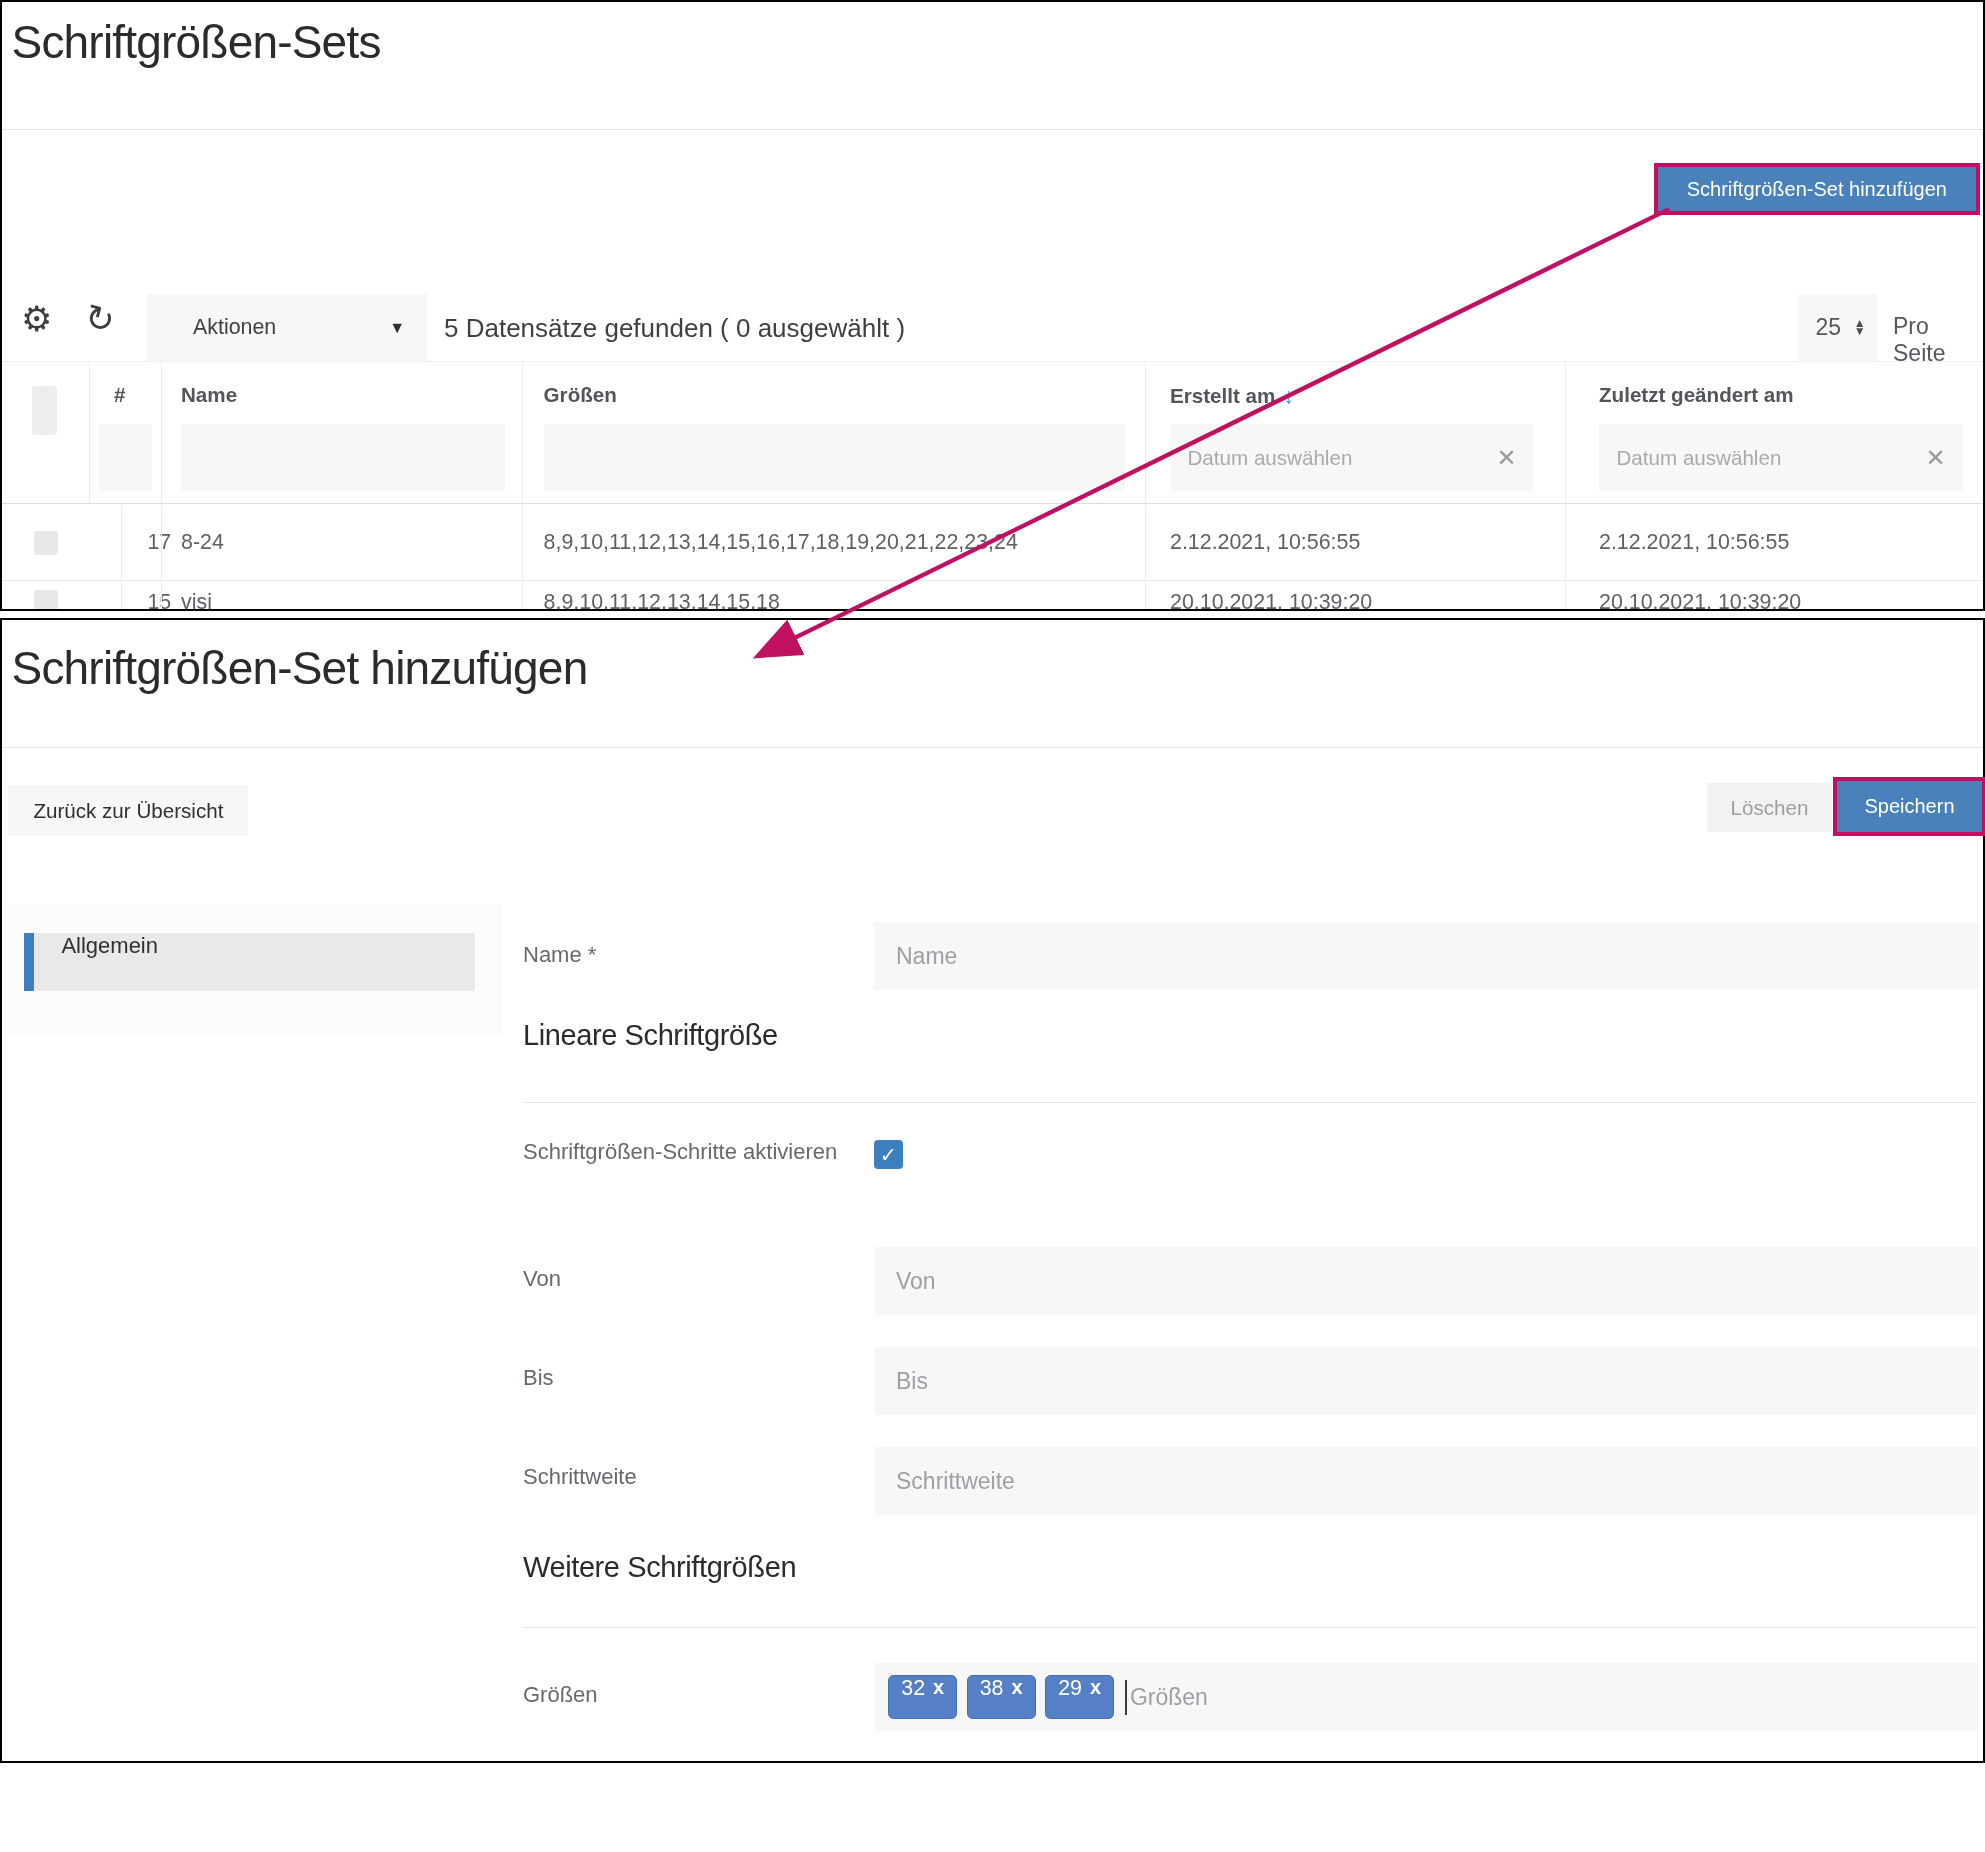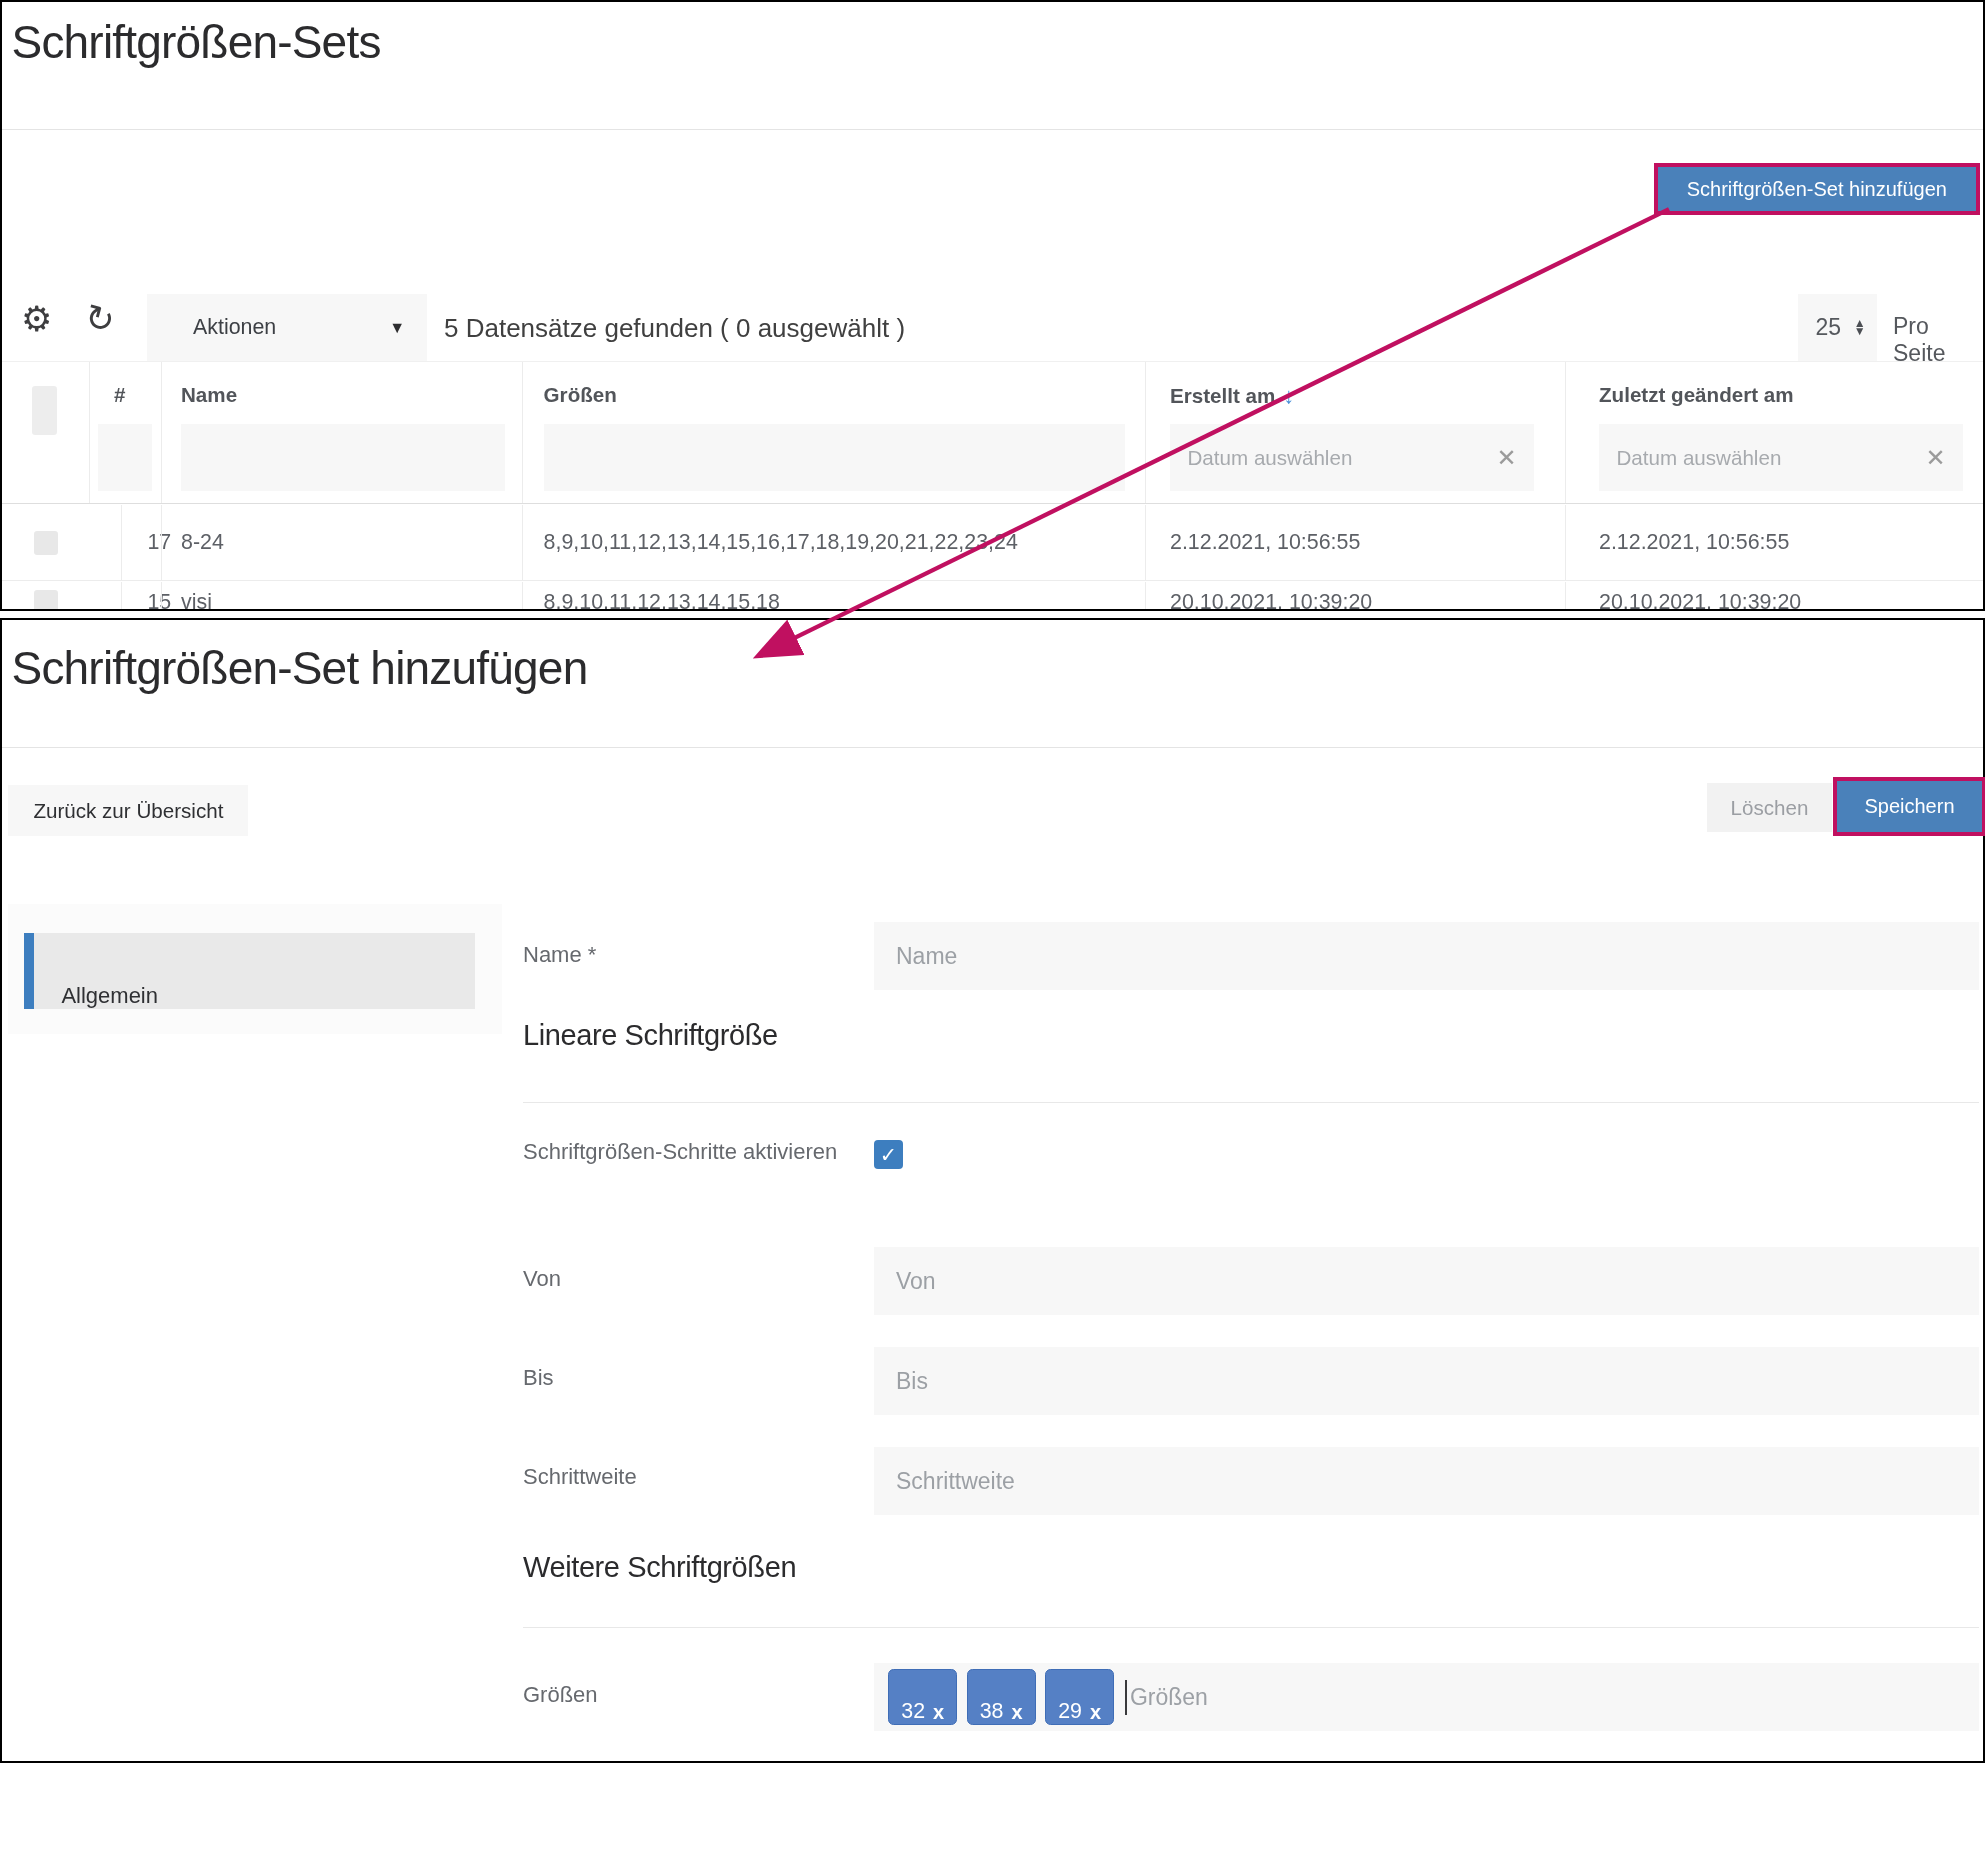--- a/index.html
+++ b/index.html
@@ -72,33 +72,33 @@
   .btn-gray {
     background:#f7f7f7; border:none; font-family:"Liberation Sans", sans-serif;
     font-size:20.6px; color:#2f3033; display:flex; align-items:center; justify-content:center; cursor:pointer;
   }
   #back-btn { position:absolute; left:6.4px; top:165px; width:240px; height:51px; }
   #delete-btn { position:absolute; left:1705px; top:163px; width:125px; height:49px; background:#f2f2f2; color:#9b9ea3; }
   #save-wrap { position:absolute; left:1831px; top:157px; }
   #save-btn { width:145px; height:51px; }
 
   #sidebar-card { position:absolute; left:6.4px; top:284px; width:494px; height:130px; background:#fbfbfb; }
-  #sidebar-item { position:absolute; left:16px; top:29px; width:451px; height:76px; background:#e9e9e9; display:flex; align-items:flex-end; cursor:pointer; }
+  #sidebar-item { position:absolute; left:16px; top:29px; width:451px; height:58px; background:#e9e9e9; display:flex; align-items:flex-start; cursor:pointer; }
   #sidebar-item .accent { position:absolute; left:0; top:0; bottom:0; width:9.5px; background:#3d7ebf; }
   #sidebar-item .lbl { margin-left:37px; font-size:22px; color:#2f3033; }
 
   .f-label { position:absolute; left:521px; font-size:22px; color:#66696e; width:334px; line-height:1.55; }
   .f-input { position:absolute; left:872px; width:1105px; height:68px; background:#f7f7f7; display:flex; align-items:center; padding:0 22px; font-size:23px; color:#9ca0a5; }
   .section-h { position:absolute; left:521px; font-size:29px; font-weight:500; color:#2b2b2d; letter-spacing:-0.4px; }
   .h-divider { position:absolute; left:521px; width:1456px; height:0.8px; background:#e8e8e8; }
 
   #fs-checkbox { position:absolute; left:872px; top:520px; width:29px; height:29px; background:#3d7ebf; border-radius:4px; color:#fff; font-size:20.6px; display:flex; align-items:center; justify-content:center; cursor:pointer; }
 
   #sizes-input { top:1043px; padding-left:14.3px; }
-  .tag { height:56px; background:#5580c5; border:1.6px solid #3f6db6; border-radius:5.6px; color:#fff; display:flex; align-items:flex-end; padding:0 12px; margin-right:9.5px; font-size:21.4px; cursor:pointer; }
+  .tag { height:44px; background:#5580c5; border:1.6px solid #3f6db6; border-radius:5.6px; color:#fff; display:flex; align-items:flex-start; padding:0 12px; margin-right:9.5px; font-size:21.4px; cursor:pointer; }
   .tag .tv { margin-right:8px; }
   .tag .tx { font-weight:700; font-size:20px; }
   .text-cursor { width:1.6px; height:35px; background:#3a3a3c; margin:0 3.2px 0 1.6px; }
 
   #arrow-overlay { position:absolute; left:0; top:0; width:1985px; height:1853px; pointer-events:none; z-index:50; }
 </style>
 </head>
 <body>
 
 <div class="panel" id="panel1">

